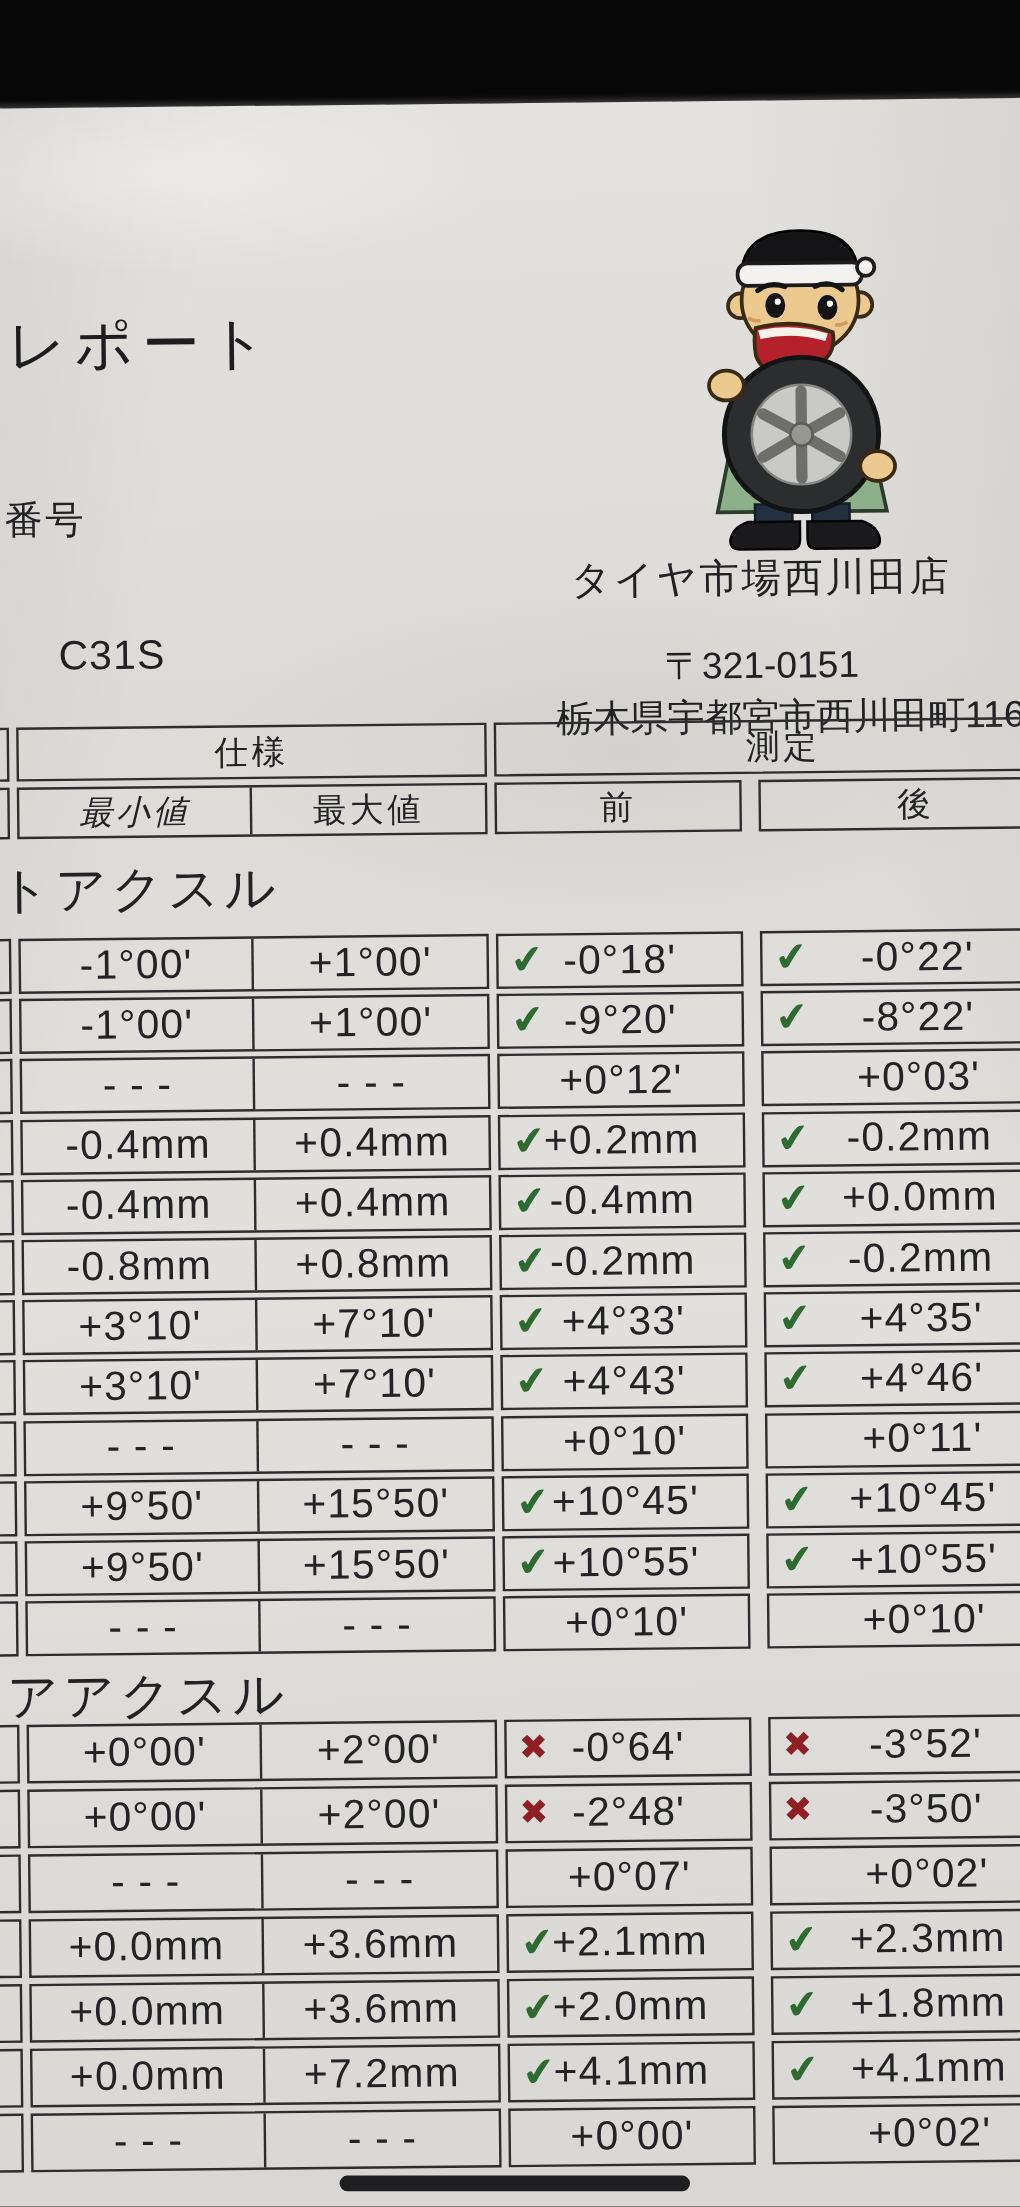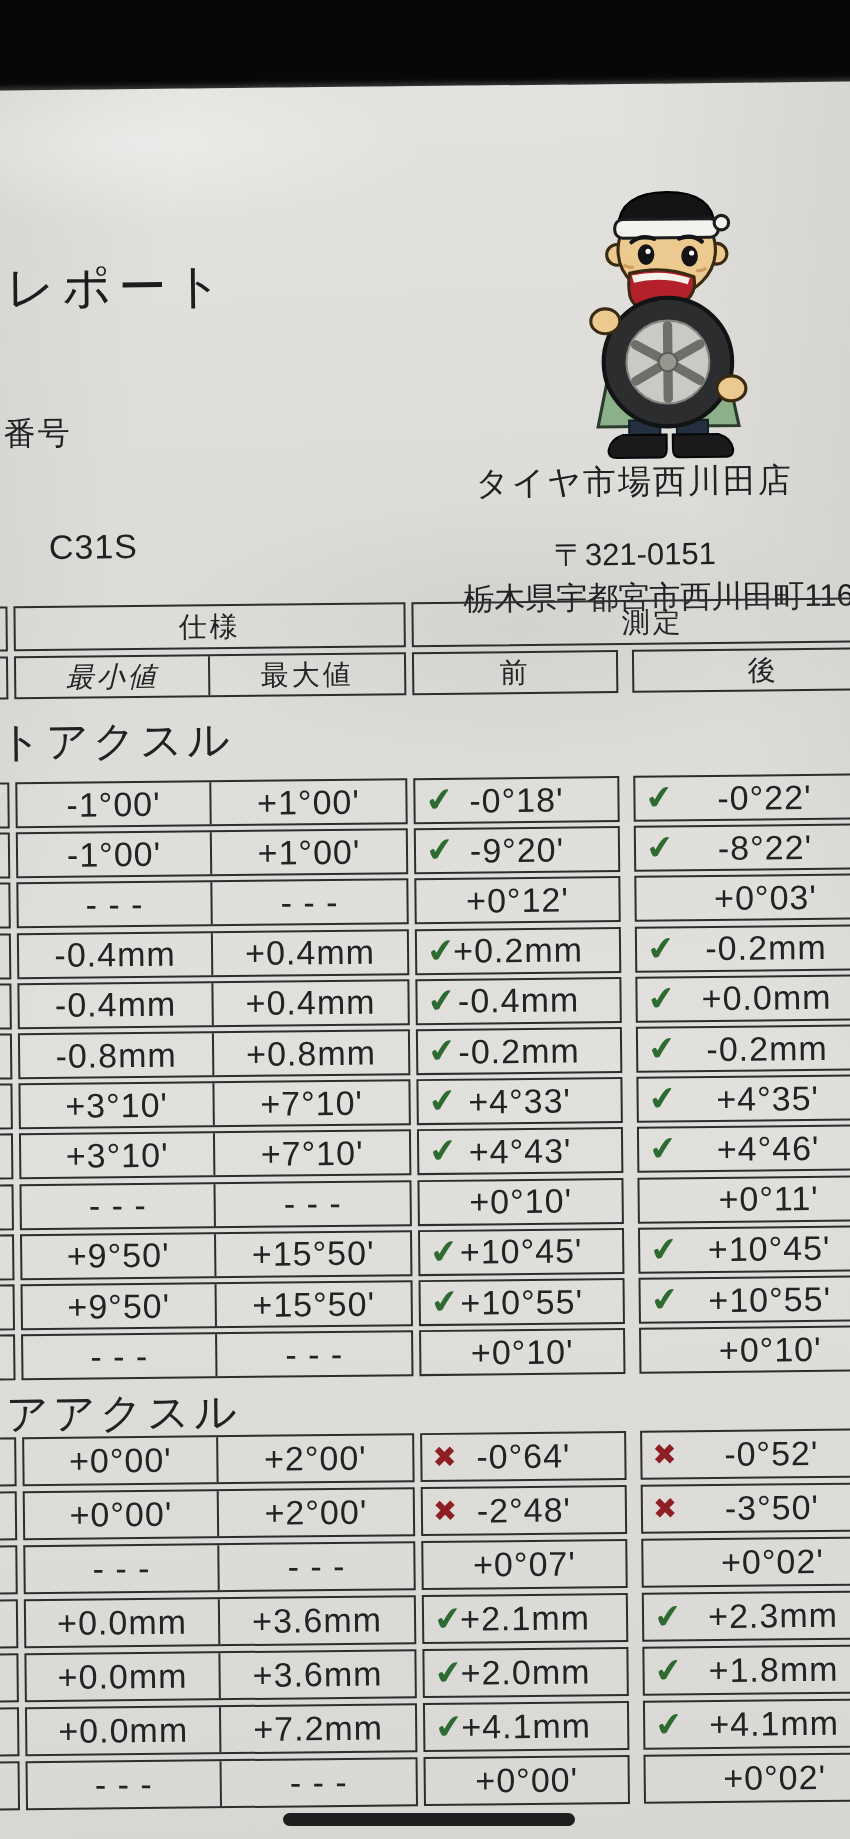--- a/index.html
+++ b/index.html
@@ -346,21 +346,21 @@
             <div class="half">
               <div class="cellval">+2°00'</div>
             </div>
           </div>
           <div class="seg segC measure" style="top: 1433px; height: 49px;">
             <div class="mark fail">✖</div>
             <div class="cellval">-0°64'</div>
           </div>
           <div class="seg segD measure" style="top: 1433px; height: 49px;">
             <div class="mark fail">✖</div>
-            <div class="cellval">-0°52'</div>
+            <div class="cellval">-3°52'</div>
           </div>
           <div class="seg segA" style="top: 1487px; height: 49px;"></div>
           <div class="seg segB" style="top: 1487px; height: 49px;">
             <div class="half first">
               <div class="cellval">+0°00'</div>
             </div>
             <div class="half">
               <div class="cellval">+2°00'</div>
             </div>
           </div>

